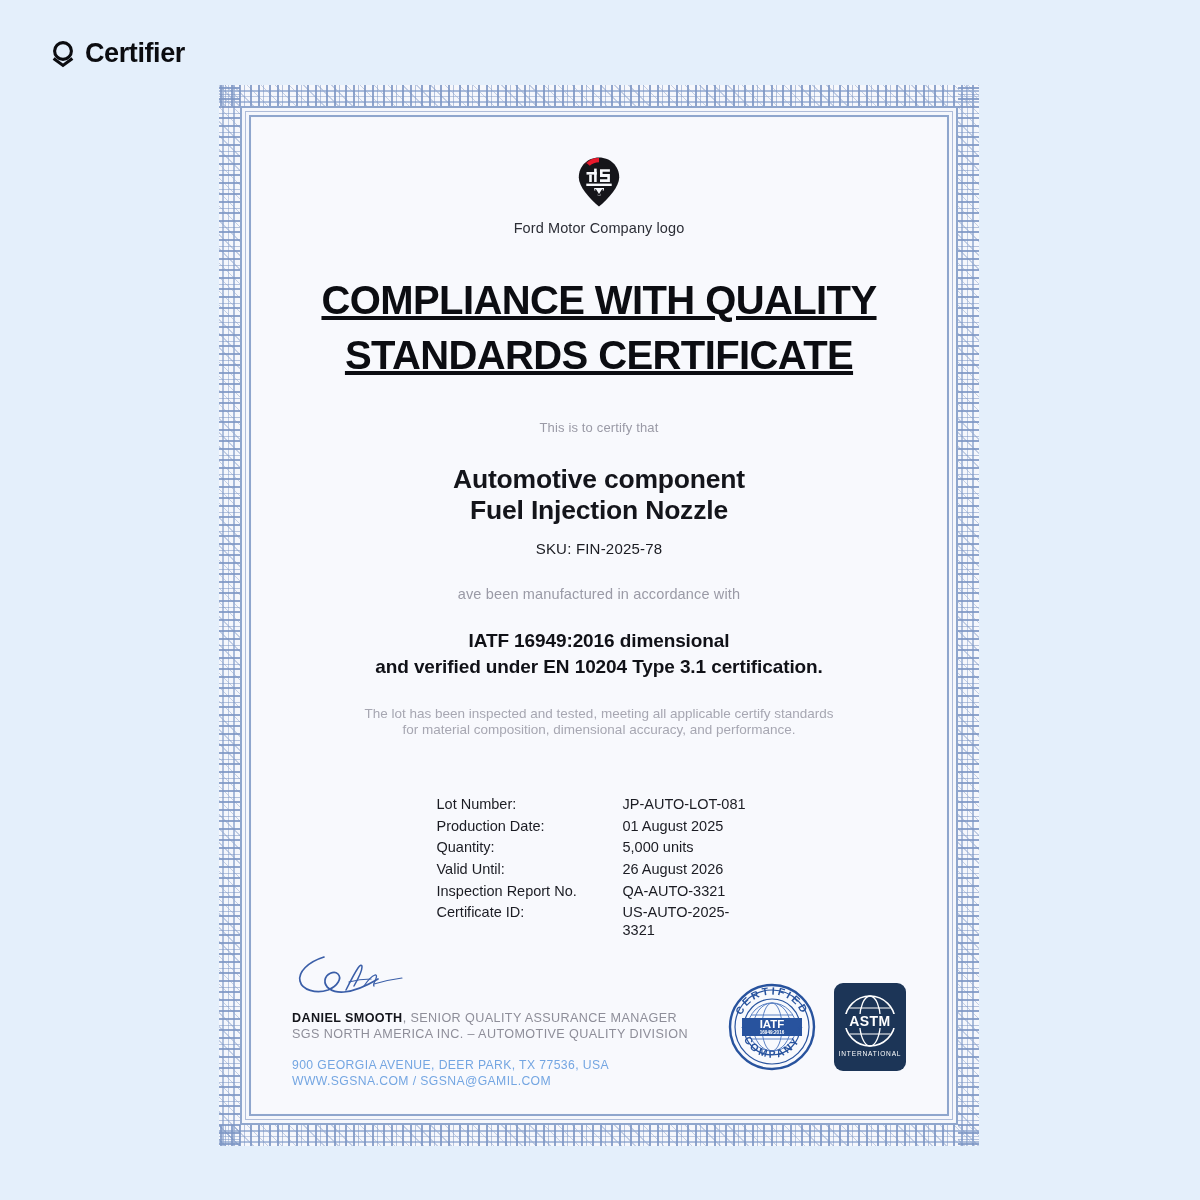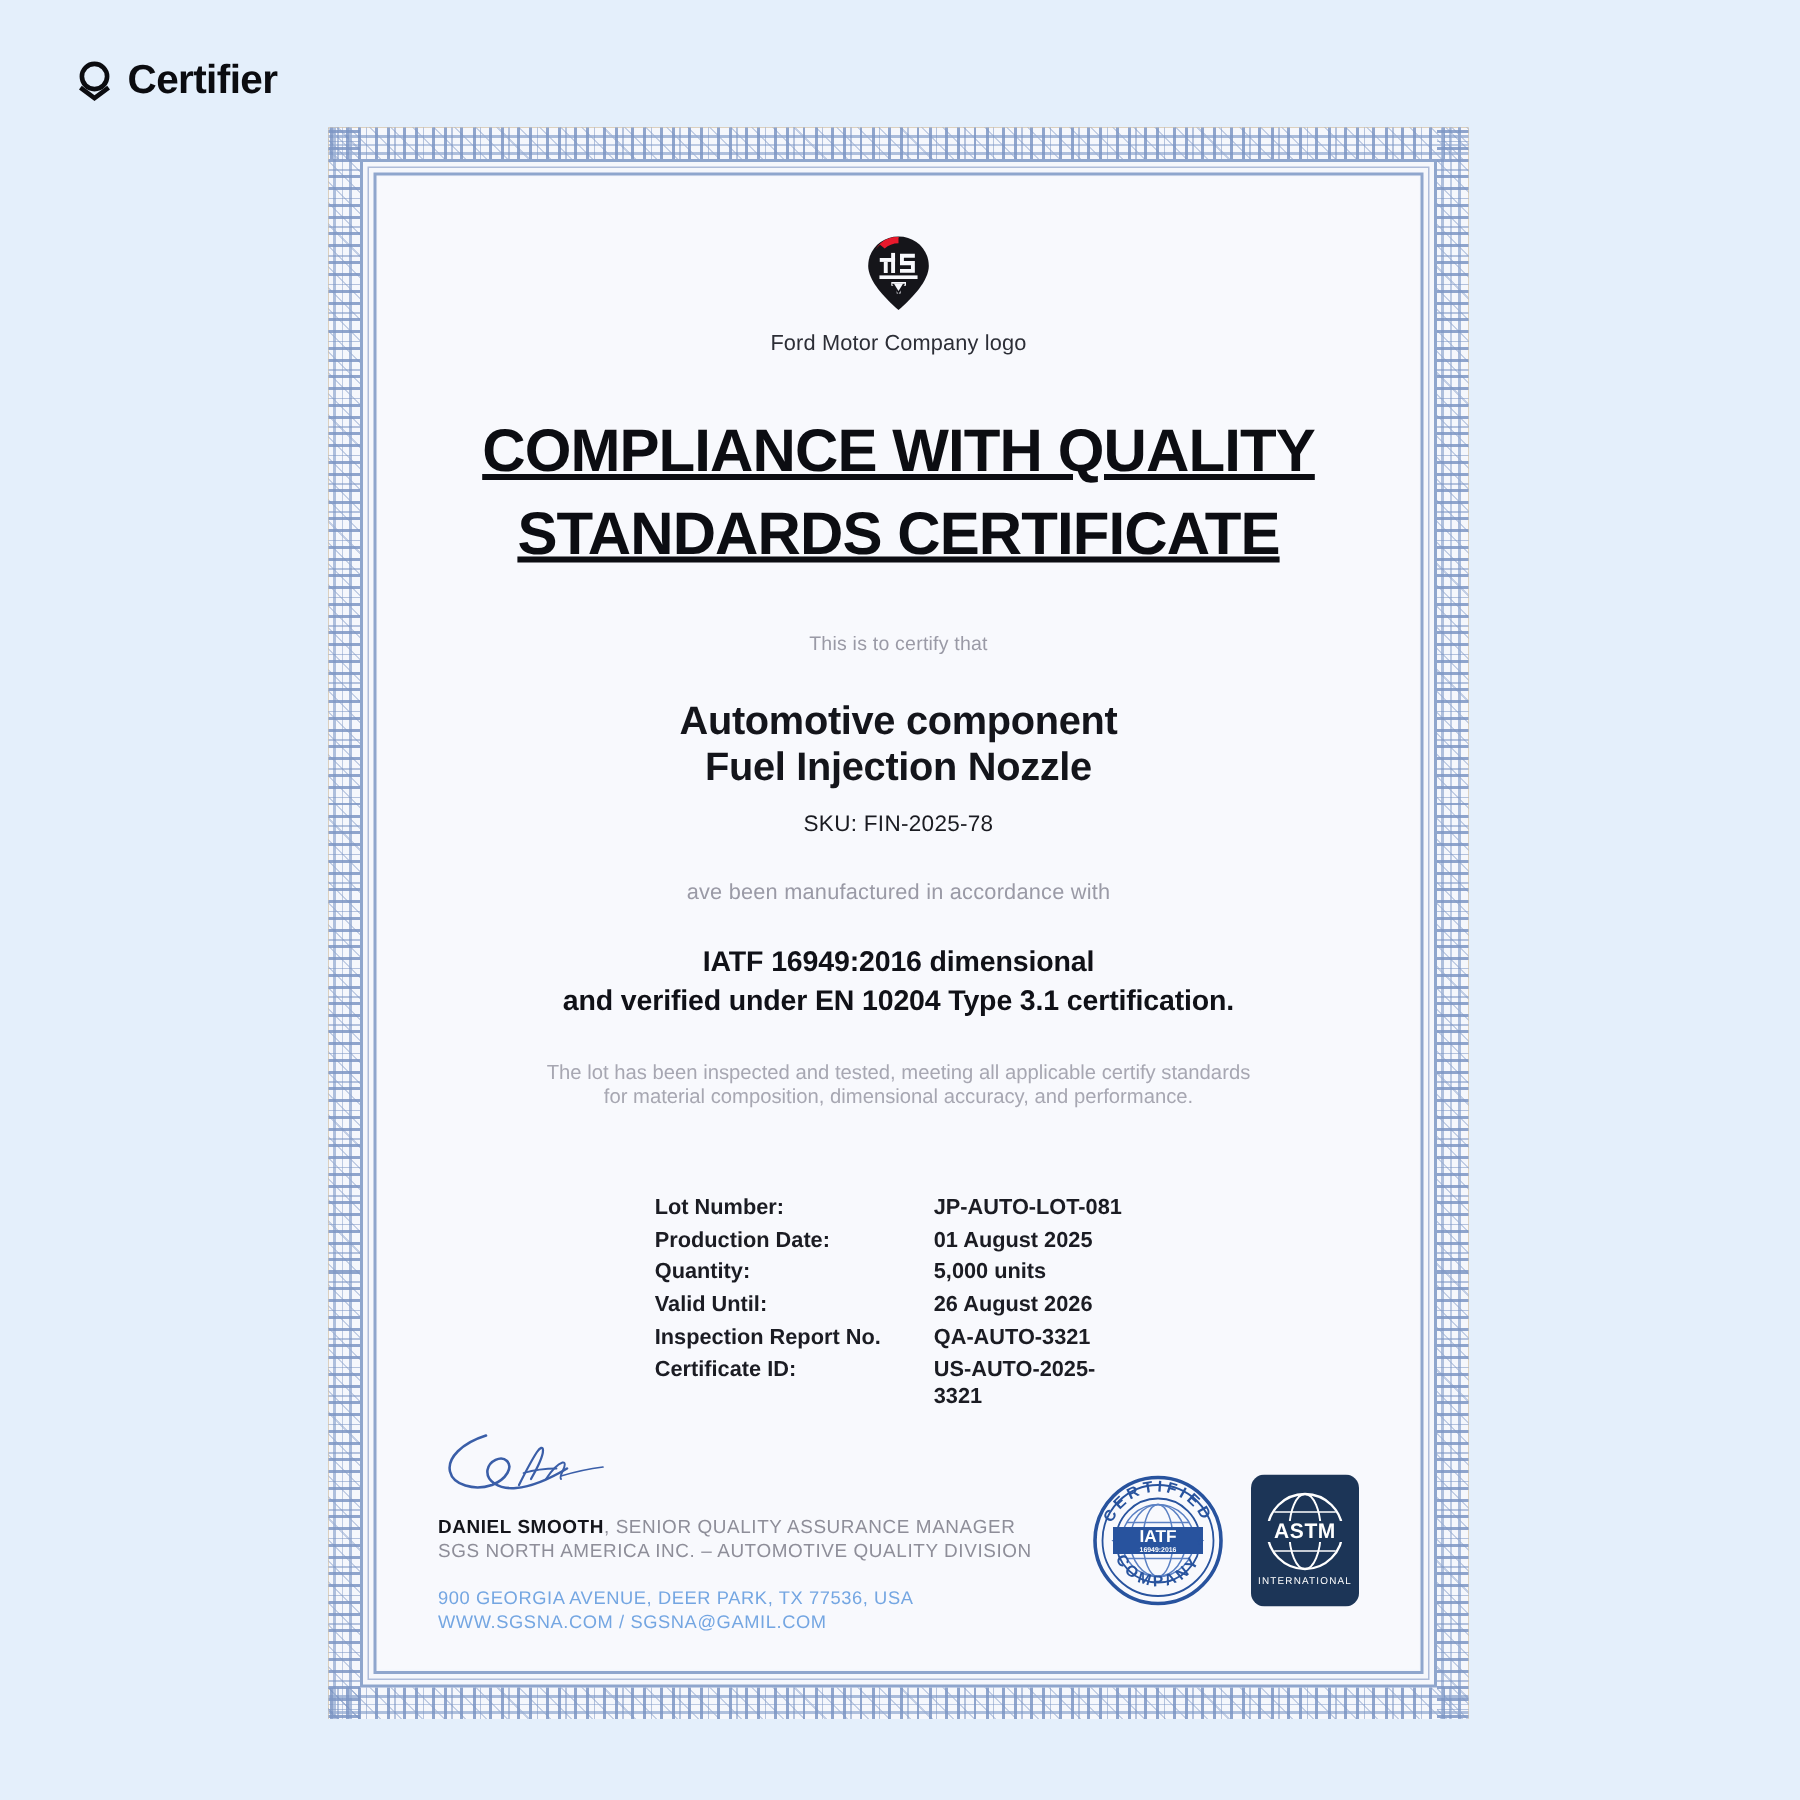--- a/index.html
+++ b/index.html
@@ -32,21 +32,21 @@
     line-height: 1;
   }
 
   
   #cert {
     position: absolute;
     left: 219px;
     top: 85px;
     width: 760px;
     height: 1061px;
-    background: #a16207;
+    background: #0369a1;
     box-sizing: border-box;
   }
 
   
   .frame-outer {
     position: absolute;
     inset: 0;
     padding: 21px;
     box-sizing: border-box;
     background-color: #f5f7fc;
@@ -205,21 +205,20 @@
 
   
   .details {
     margin: 57px auto 0 auto;
     width: 325px;
     text-align: left;
     font-size: 14.5px;
     line-height: 1.25;
     color: #1b1c23;
     border-collapse: collapse;
-    font-weight: bold;
   }
   .details td { padding: 0 0 3.5px 0; vertical-align: top; }
   .details td.k { width: 186px; }
 
   
   .footer {
     position: absolute;
     left: 40px;
     right: 40px;
     bottom: 23px;

